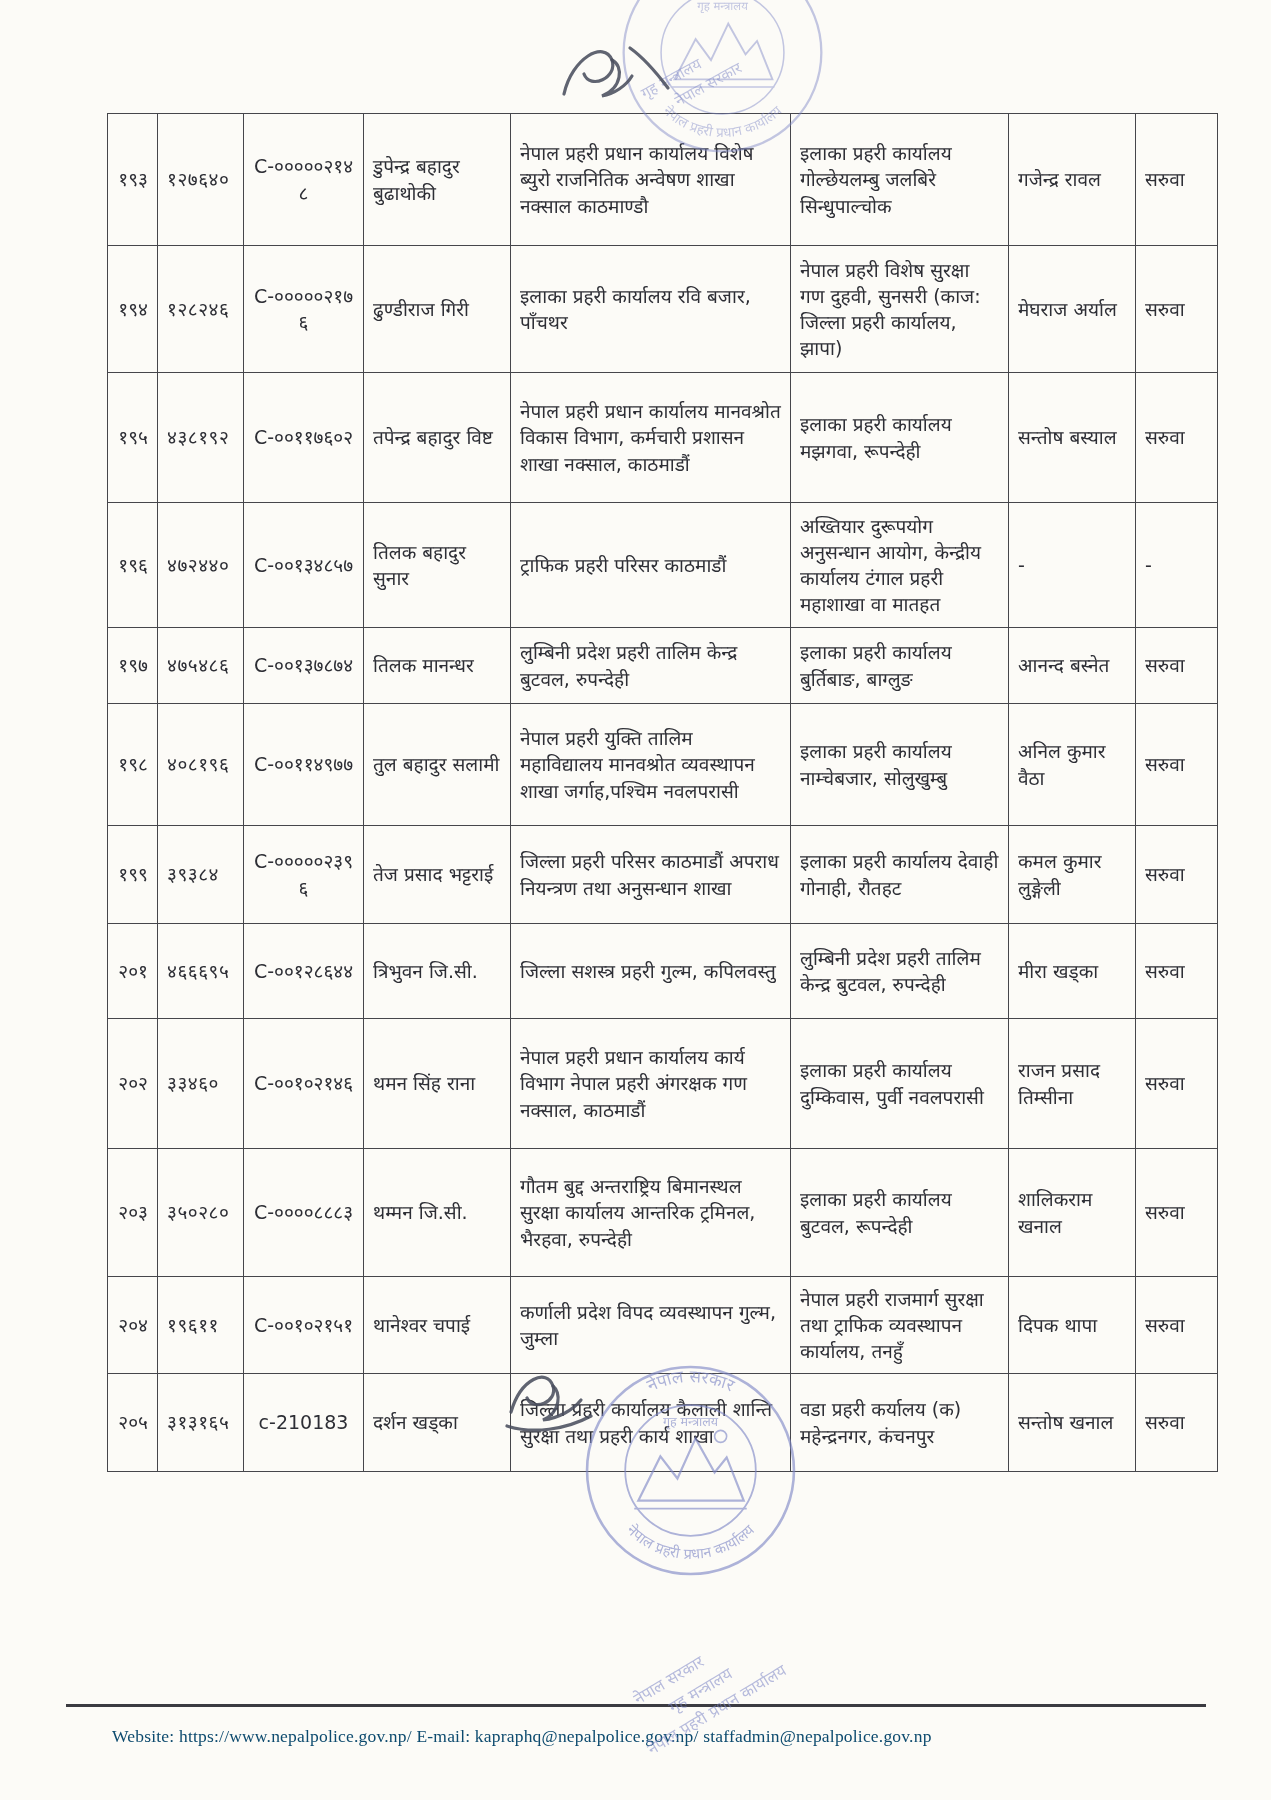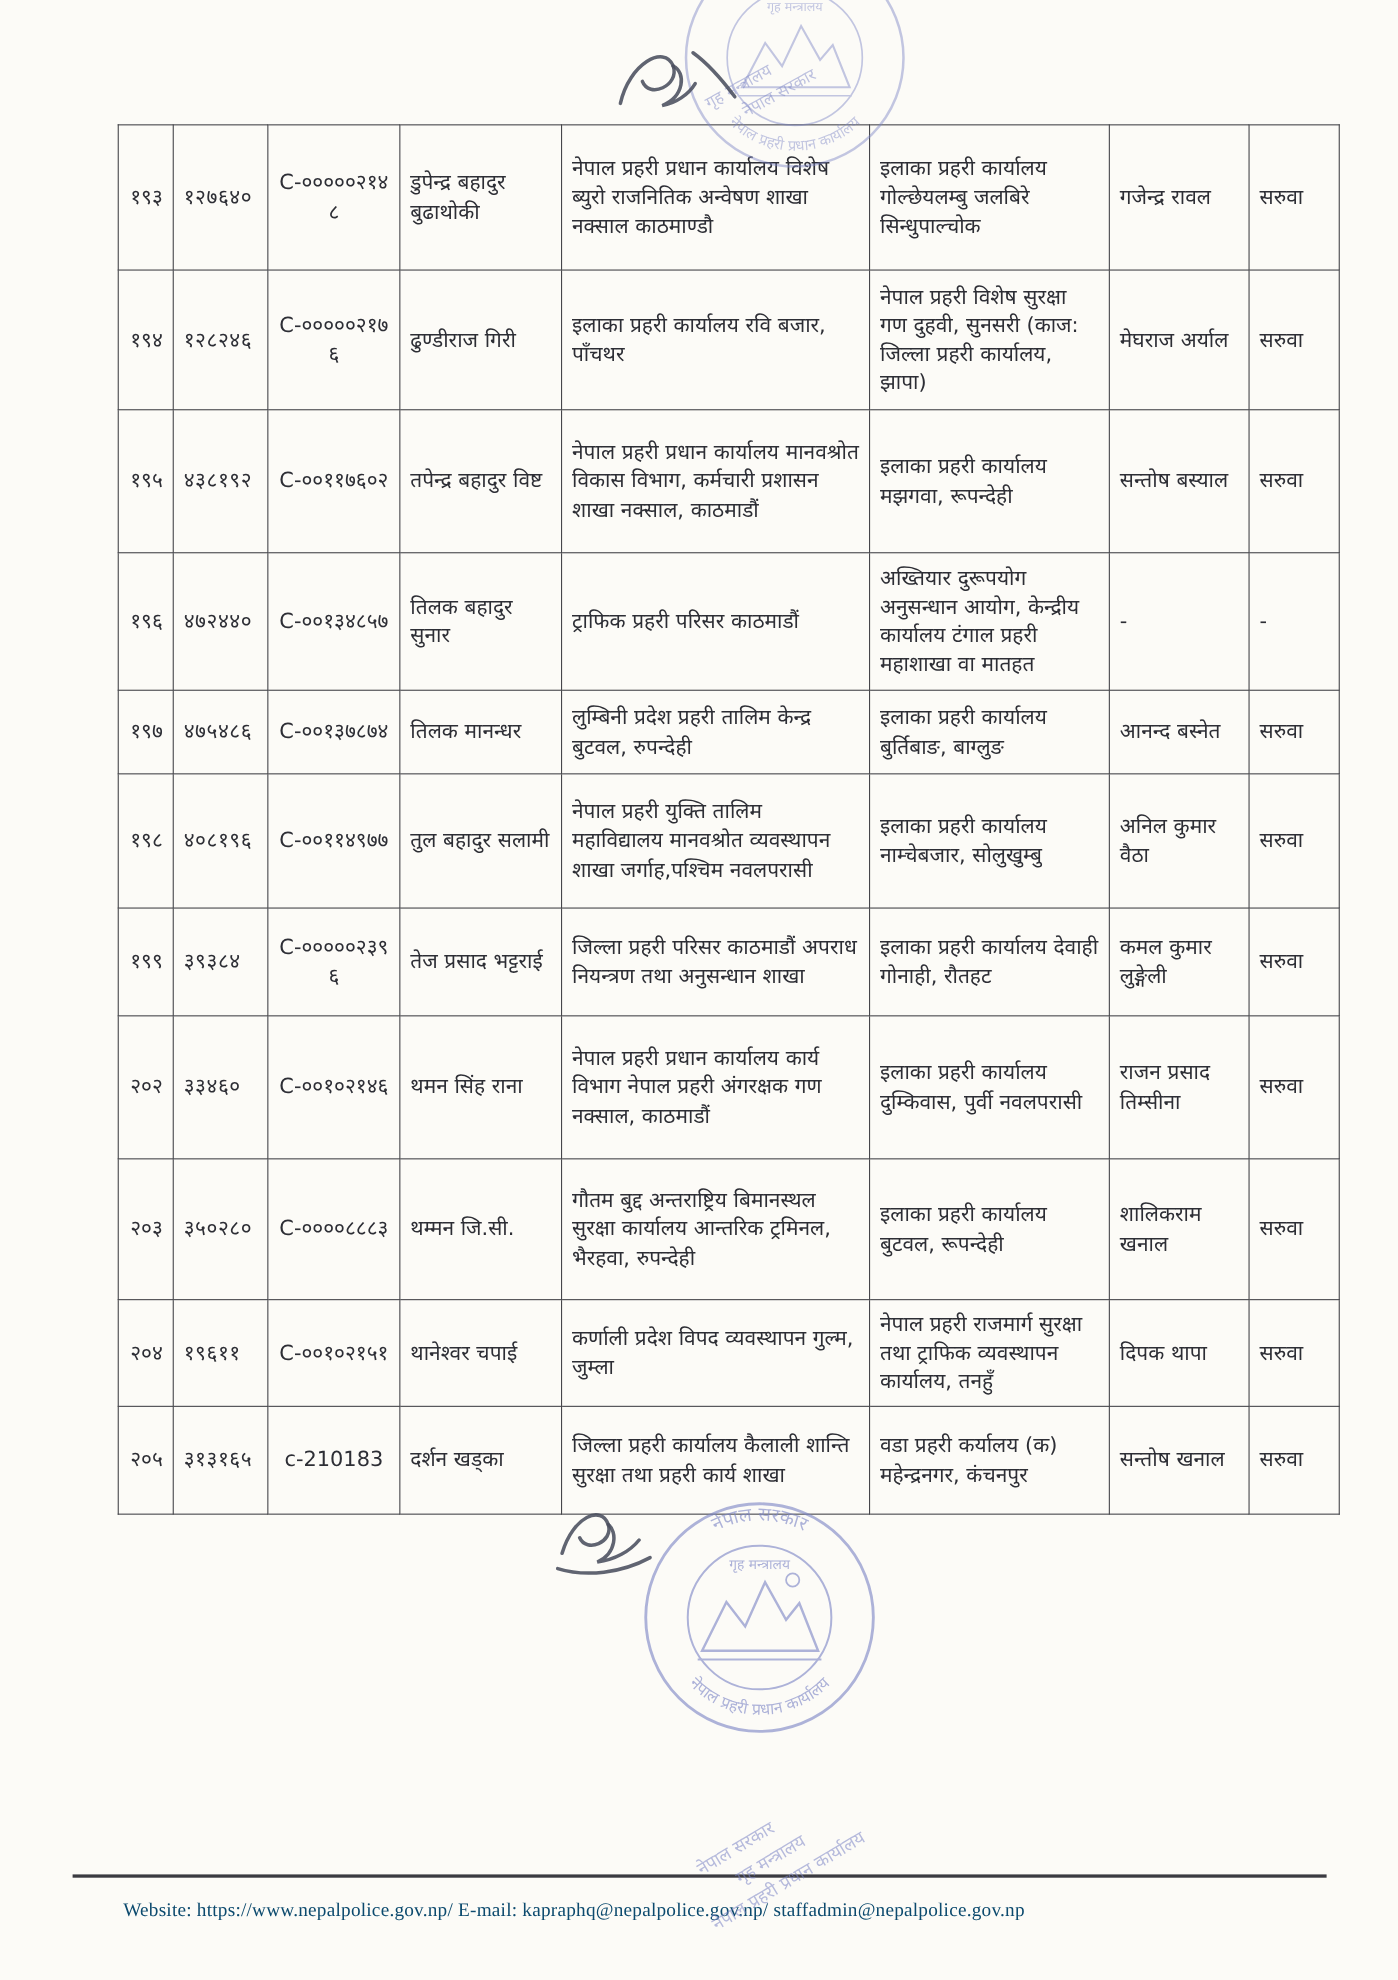--- a/index.html
+++ b/index.html
@@ -165,20 +165,30 @@
         <tr style="height: 98px;">
           <td class="c-sn">१९९</td>
           <td class="c-reg">३९३८४</td>
           <td class="c-code">C-०००००२३९६</td>
           <td class="c-name">तेज प्रसाद भट्टराई</td>
           <td class="c-from">जिल्ला प्रहरी परिसर काठमाडौं अपराध नियन्त्रण तथा अनुसन्धान शाखा</td>
           <td class="c-to">इलाका प्रहरी कार्यालय देवाही गोनाही, रौतहट</td>
           <td class="c-repl">कमल कुमार लुङ्गेली</td>
           <td class="c-action">सरुवा</td>
         </tr>
+        <tr style="height: 95px;">
+          <td class="c-sn">२०१</td>
+          <td class="c-reg">४६६६९५</td>
+          <td class="c-code">C-००१२८६४४</td>
+          <td class="c-name">त्रिभुवन जि.सी.</td>
+          <td class="c-from">जिल्ला सशस्त्र प्रहरी गुल्म, कपिलवस्तु</td>
+          <td class="c-to">लुम्बिनी प्रदेश  प्रहरी तालिम केन्द्र बुटवल, रुपन्देही</td>
+          <td class="c-repl">मीरा खड्का</td>
+          <td class="c-action">सरुवा</td>
+        </tr>
         <tr style="height: 130px;">
           <td class="c-sn">२०२</td>
           <td class="c-reg">३३४६०</td>
           <td class="c-code">C-००१०२१४६</td>
           <td class="c-name">थमन सिंह राना</td>
           <td class="c-from">नेपाल प्रहरी प्रधान कार्यालय कार्य विभाग नेपाल प्रहरी अंगरक्षक गण नक्साल, काठमाडौं</td>
           <td class="c-to">इलाका प्रहरी कार्यालय दुम्किवास, पुर्वी नवलपरासी</td>
           <td class="c-repl">राजन प्रसाद तिम्सीना</td>
           <td class="c-action">सरुवा</td>
         </tr>

